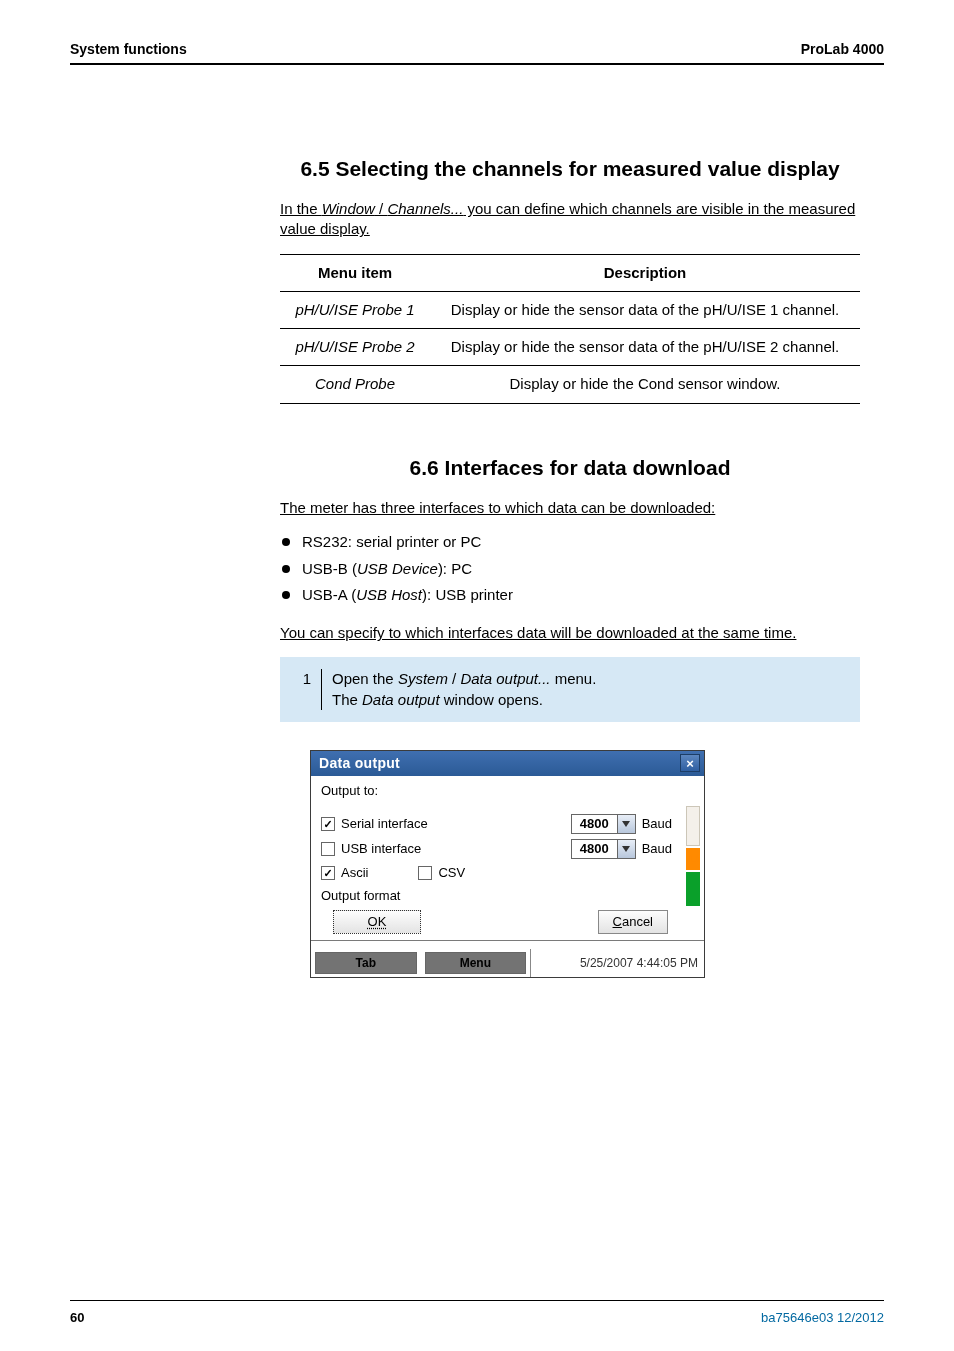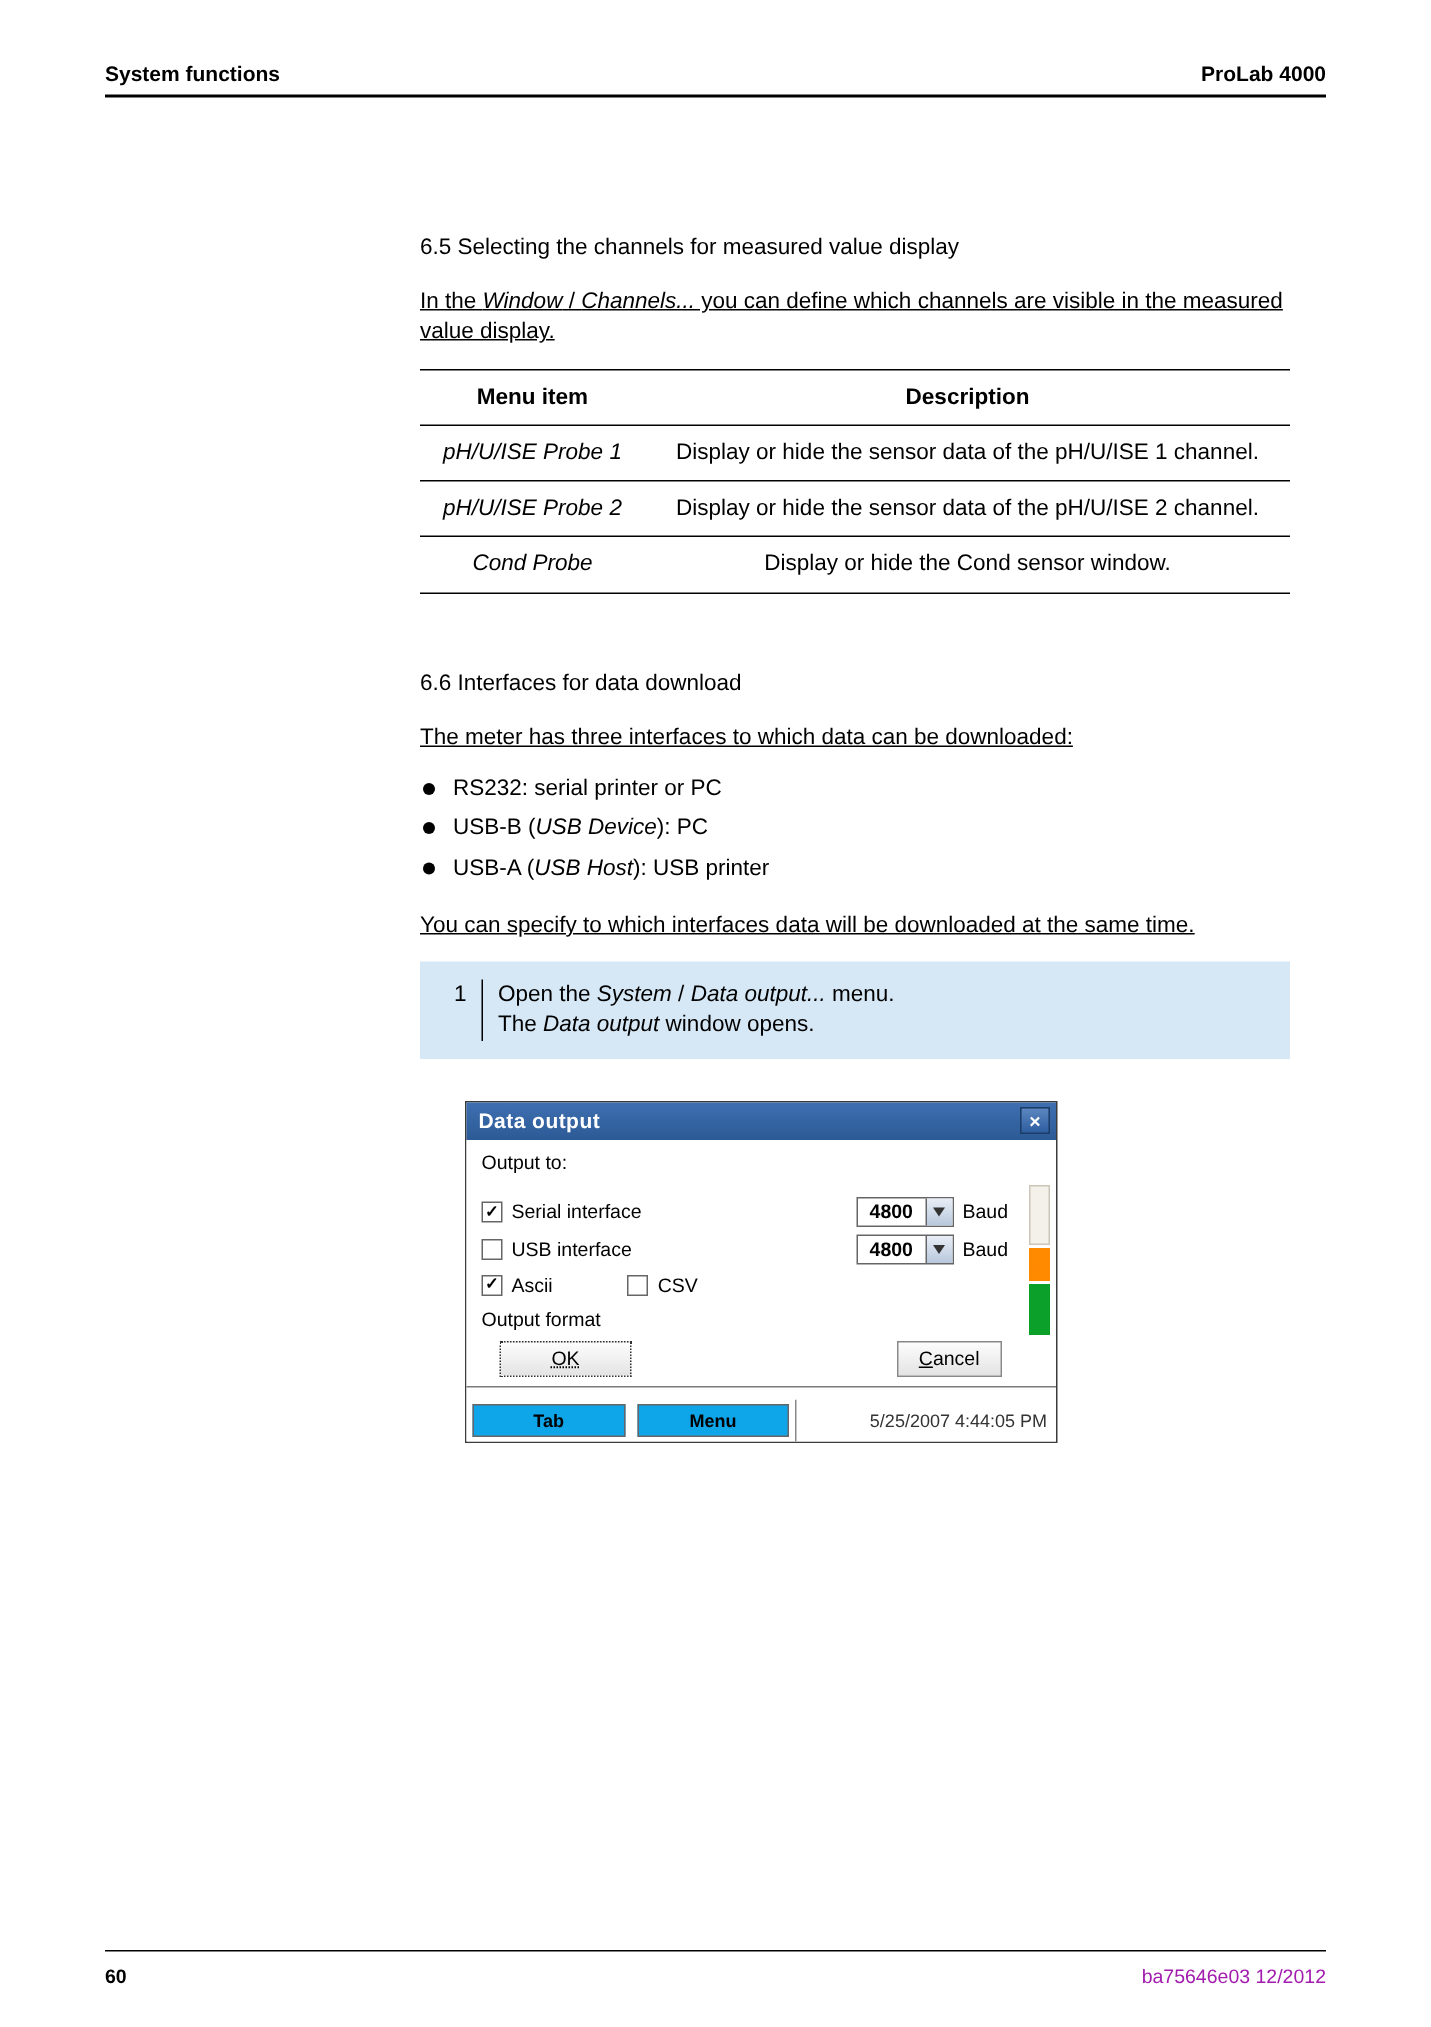--- a/index.html
+++ b/index.html
@@ -42,23 +42,24 @@
   }
   .running-rule {
     border-bottom: 2px solid var(--rule);
     margin-bottom: 90px;
   }
   .content {
     margin-left: 210px; 
     max-width: 580px;
   }
   h2.sec {
-    font-size: 15px;
-    font-weight: normal;
+    font-size: 21px;
+    font-weight: bold;
     margin: 0 0 16px 0;
+    text-align: center;
   }
   p.body {
     margin: 0 0 14px 0;
     text-decoration: underline;
   }
   table.menu {
     border-collapse: collapse;
     width: 100%;
     margin-top: 10px;
     margin-bottom: 50px;
@@ -244,21 +245,21 @@
     border-right: 1px solid #888;
     display: flex;
   }
   .statusbar .tabbtn {
     flex: 1;
     border: 1px solid #666;
     margin: 3px 4px;
     text-align: center;
     padding: 2px 0;
     font-weight: bold;
-    background: #0ea5e9;
+    background: #737373;
   }
   .statusbar .right-sb {
     flex: 1;
     display: flex;
     align-items: center;
     justify-content: flex-end;
     padding: 0 6px;
     color: #333;
   }
 
@@ -267,21 +268,21 @@
     bottom: 24px;
     left: 70px;
     right: 70px;
     border-top: 1px solid var(--rule);
     padding-top: 8px;
     display: flex;
     justify-content: space-between;
     font-size: 13px;
   }
   .footer .pno { font-weight: bold; }
-  .footer .rev { color: #a21caf; }
+  .footer .rev { color: #0369a1; }
 </style>
 </head>
 <body>
 
 <div class="page">
 
   <div class="running-header">
     <span>System functions</span>
     <span>ProLab 4000</span>
   </div>

